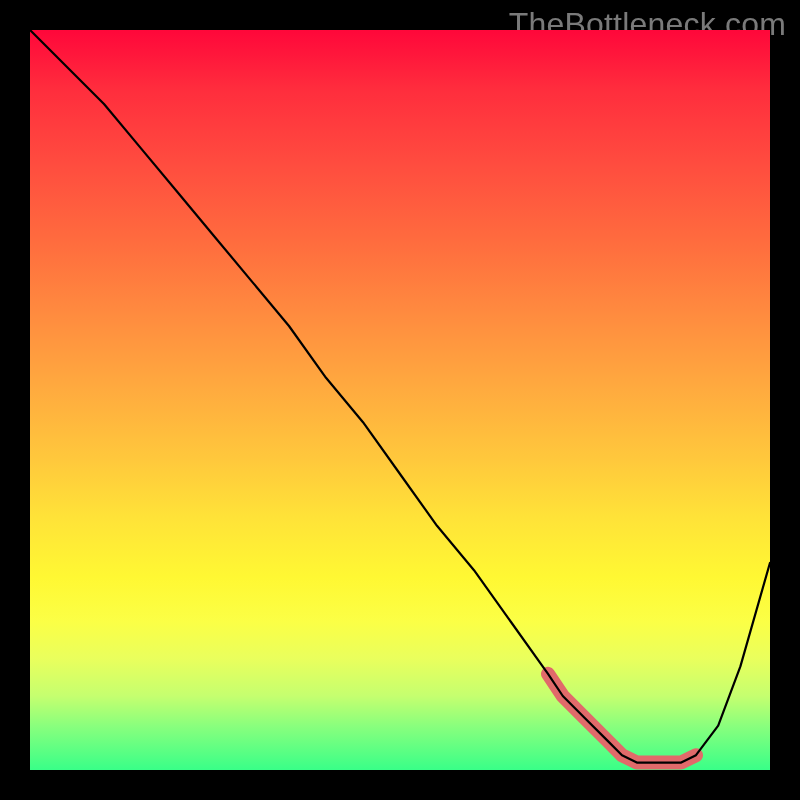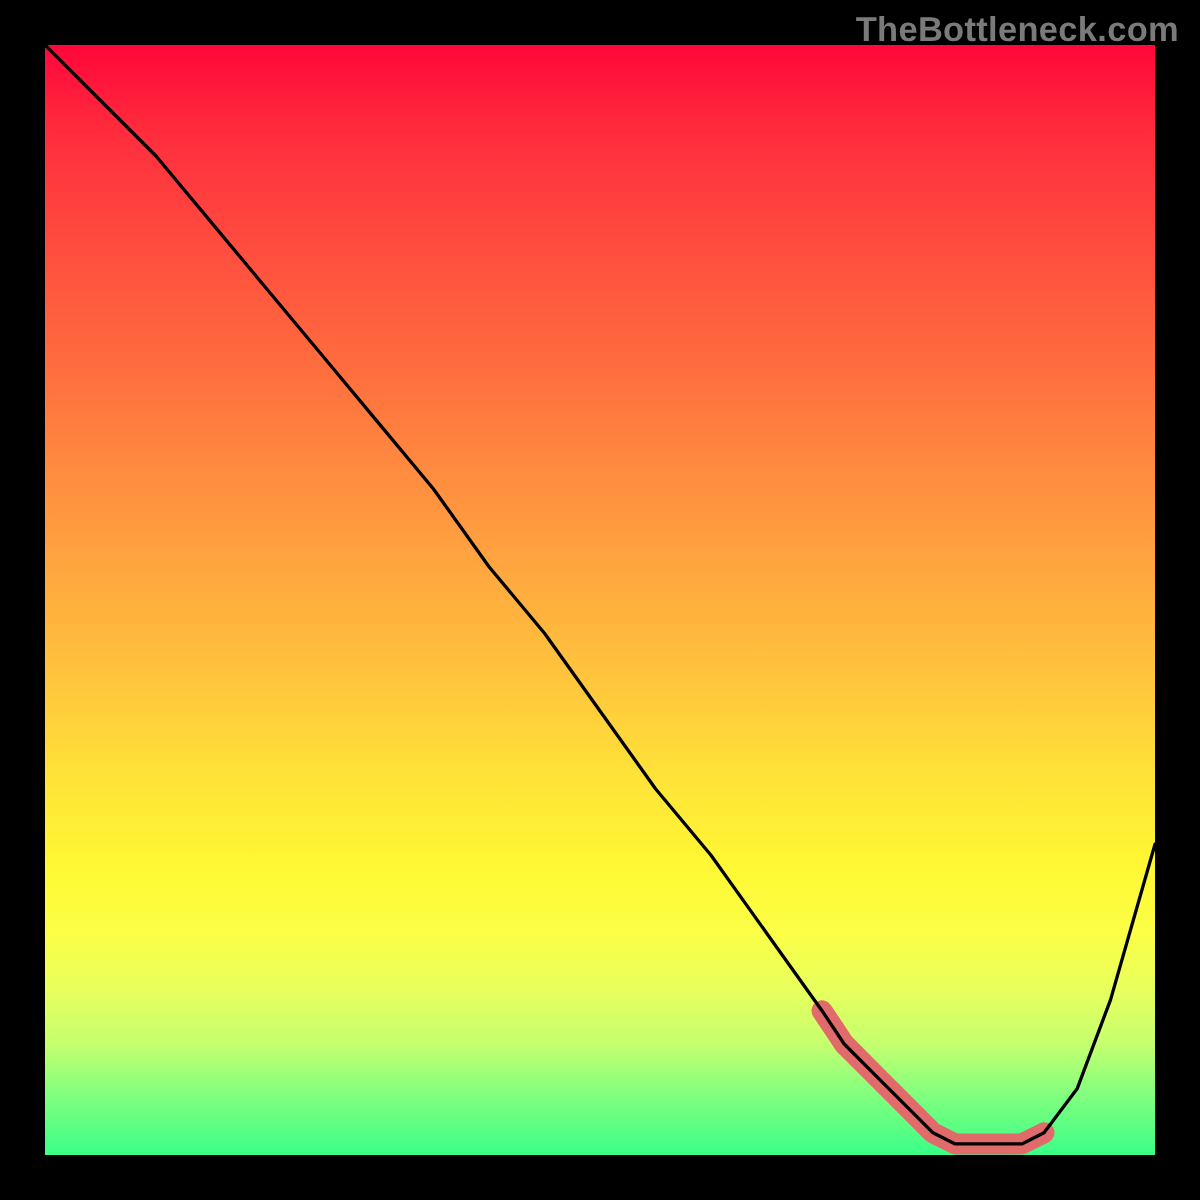--- a/index.html
+++ b/index.html
@@ -38,23 +38,22 @@
       #8aff7d 94%,
       #39ff88 100%
     );
   }
   .watermark {
     position: absolute;
     top: 6px;
     right: 14px;
     color: #7a7a7a;
     font-family: Arial, Helvetica, sans-serif;
-    font-size: 23px;
+    font-size: 32px;
     letter-spacing: 0.2px;
-    font-weight: bold;
   }
   svg.overlay {
     position: absolute;
     left: 0;
     top: 0;
     width: 740px;
     height: 740px;
   }
 </style>
 </head>

